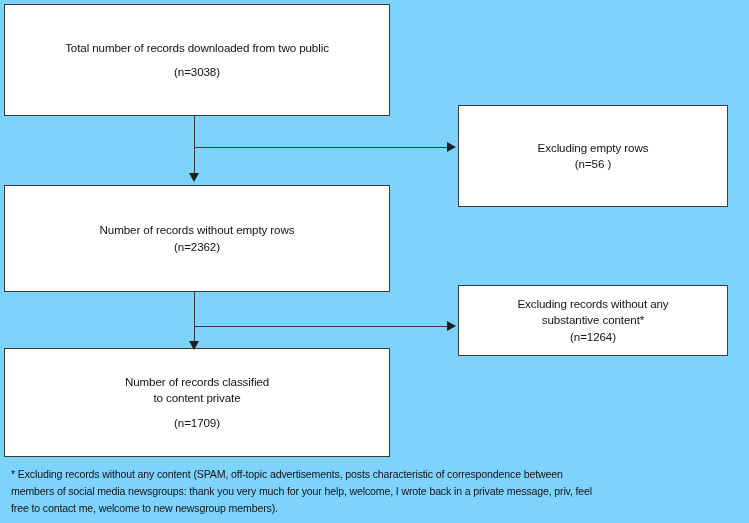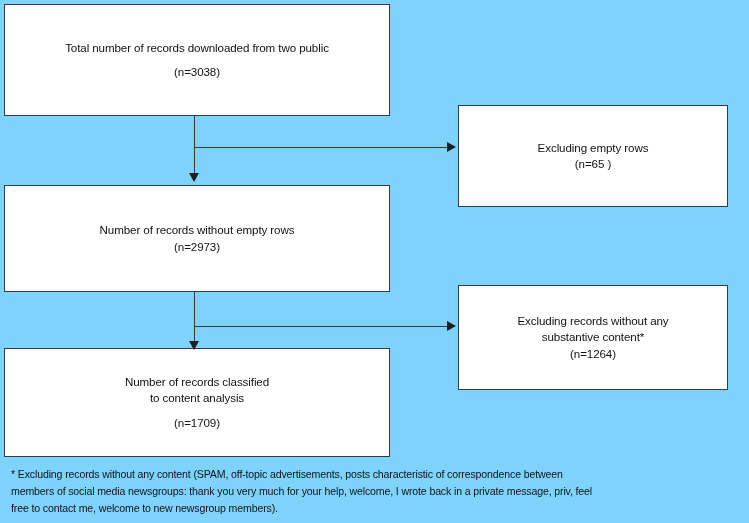--- a/index.html
+++ b/index.html
@@ -45,21 +45,21 @@
   }
   .gap-before-count {
     margin-top: 8px;
   }
 
   
   #box-total            { left: 4px;   top: 4px;    width: 386px; height: 112px; }
   #box-without-empty    { left: 4px;   top: 185px;  width: 386px; height: 107px; }
   #box-classified       { left: 4px;   top: 348px;  width: 386px; height: 109px; }
   #box-excl-empty       { left: 458px; top: 105px;  width: 270px; height: 102px;  }
-  #box-excl-substantive { left: 458px; top: 285px;  width: 270px; height: 105px;  }
+  #box-excl-substantive { left: 458px; top: 285px;  width: 270px; height: 71px;  }
 
   
   .conn {
     position: absolute;
     background: #3a3a3a;
   }
   .conn-v { width: 1.8px; }
   .conn-h { height: 1.8px; }
 
   .arrow-down {
@@ -114,32 +114,32 @@
 
 <div id="diagram-root">
 
   <div class="flow-box" id="box-total">
     <span class="box-line">Total number of records downloaded from two public</span>
     <span class="box-count gap-before-count">(n=3038)</span>
   </div>
 
   <div class="flow-box" id="box-without-empty">
     <span class="box-line">Number of records without empty rows</span>
-    <span class="box-count">(n=2973)</span>
+    <span class="box-count">(n=2362)</span>
   </div>
 
   <div class="flow-box" id="box-classified">
     <span class="box-line">Number of records classified</span>
-    <span class="box-line">to content analysis</span>
+    <span class="box-line">to content private</span>
     <span class="box-count gap-before-count">(n=1709)</span>
   </div>
 
   <div class="flow-box" id="box-excl-empty">
     <span class="box-line">Excluding empty rows</span>
-    <span class="box-count">(n=65 )</span>
+    <span class="box-count">(n=56 )</span>
   </div>
 
   <div class="flow-box" id="box-excl-substantive">
     <span class="box-line">Excluding records without any</span>
     <span class="box-line">substantive content*</span>
     <span class="box-count">(n=1264)</span>
   </div>
 
   <div class="conn conn-v" id="trunk-1"></div>
   <div class="arrow-down" id="trunk-1-head"></div>

